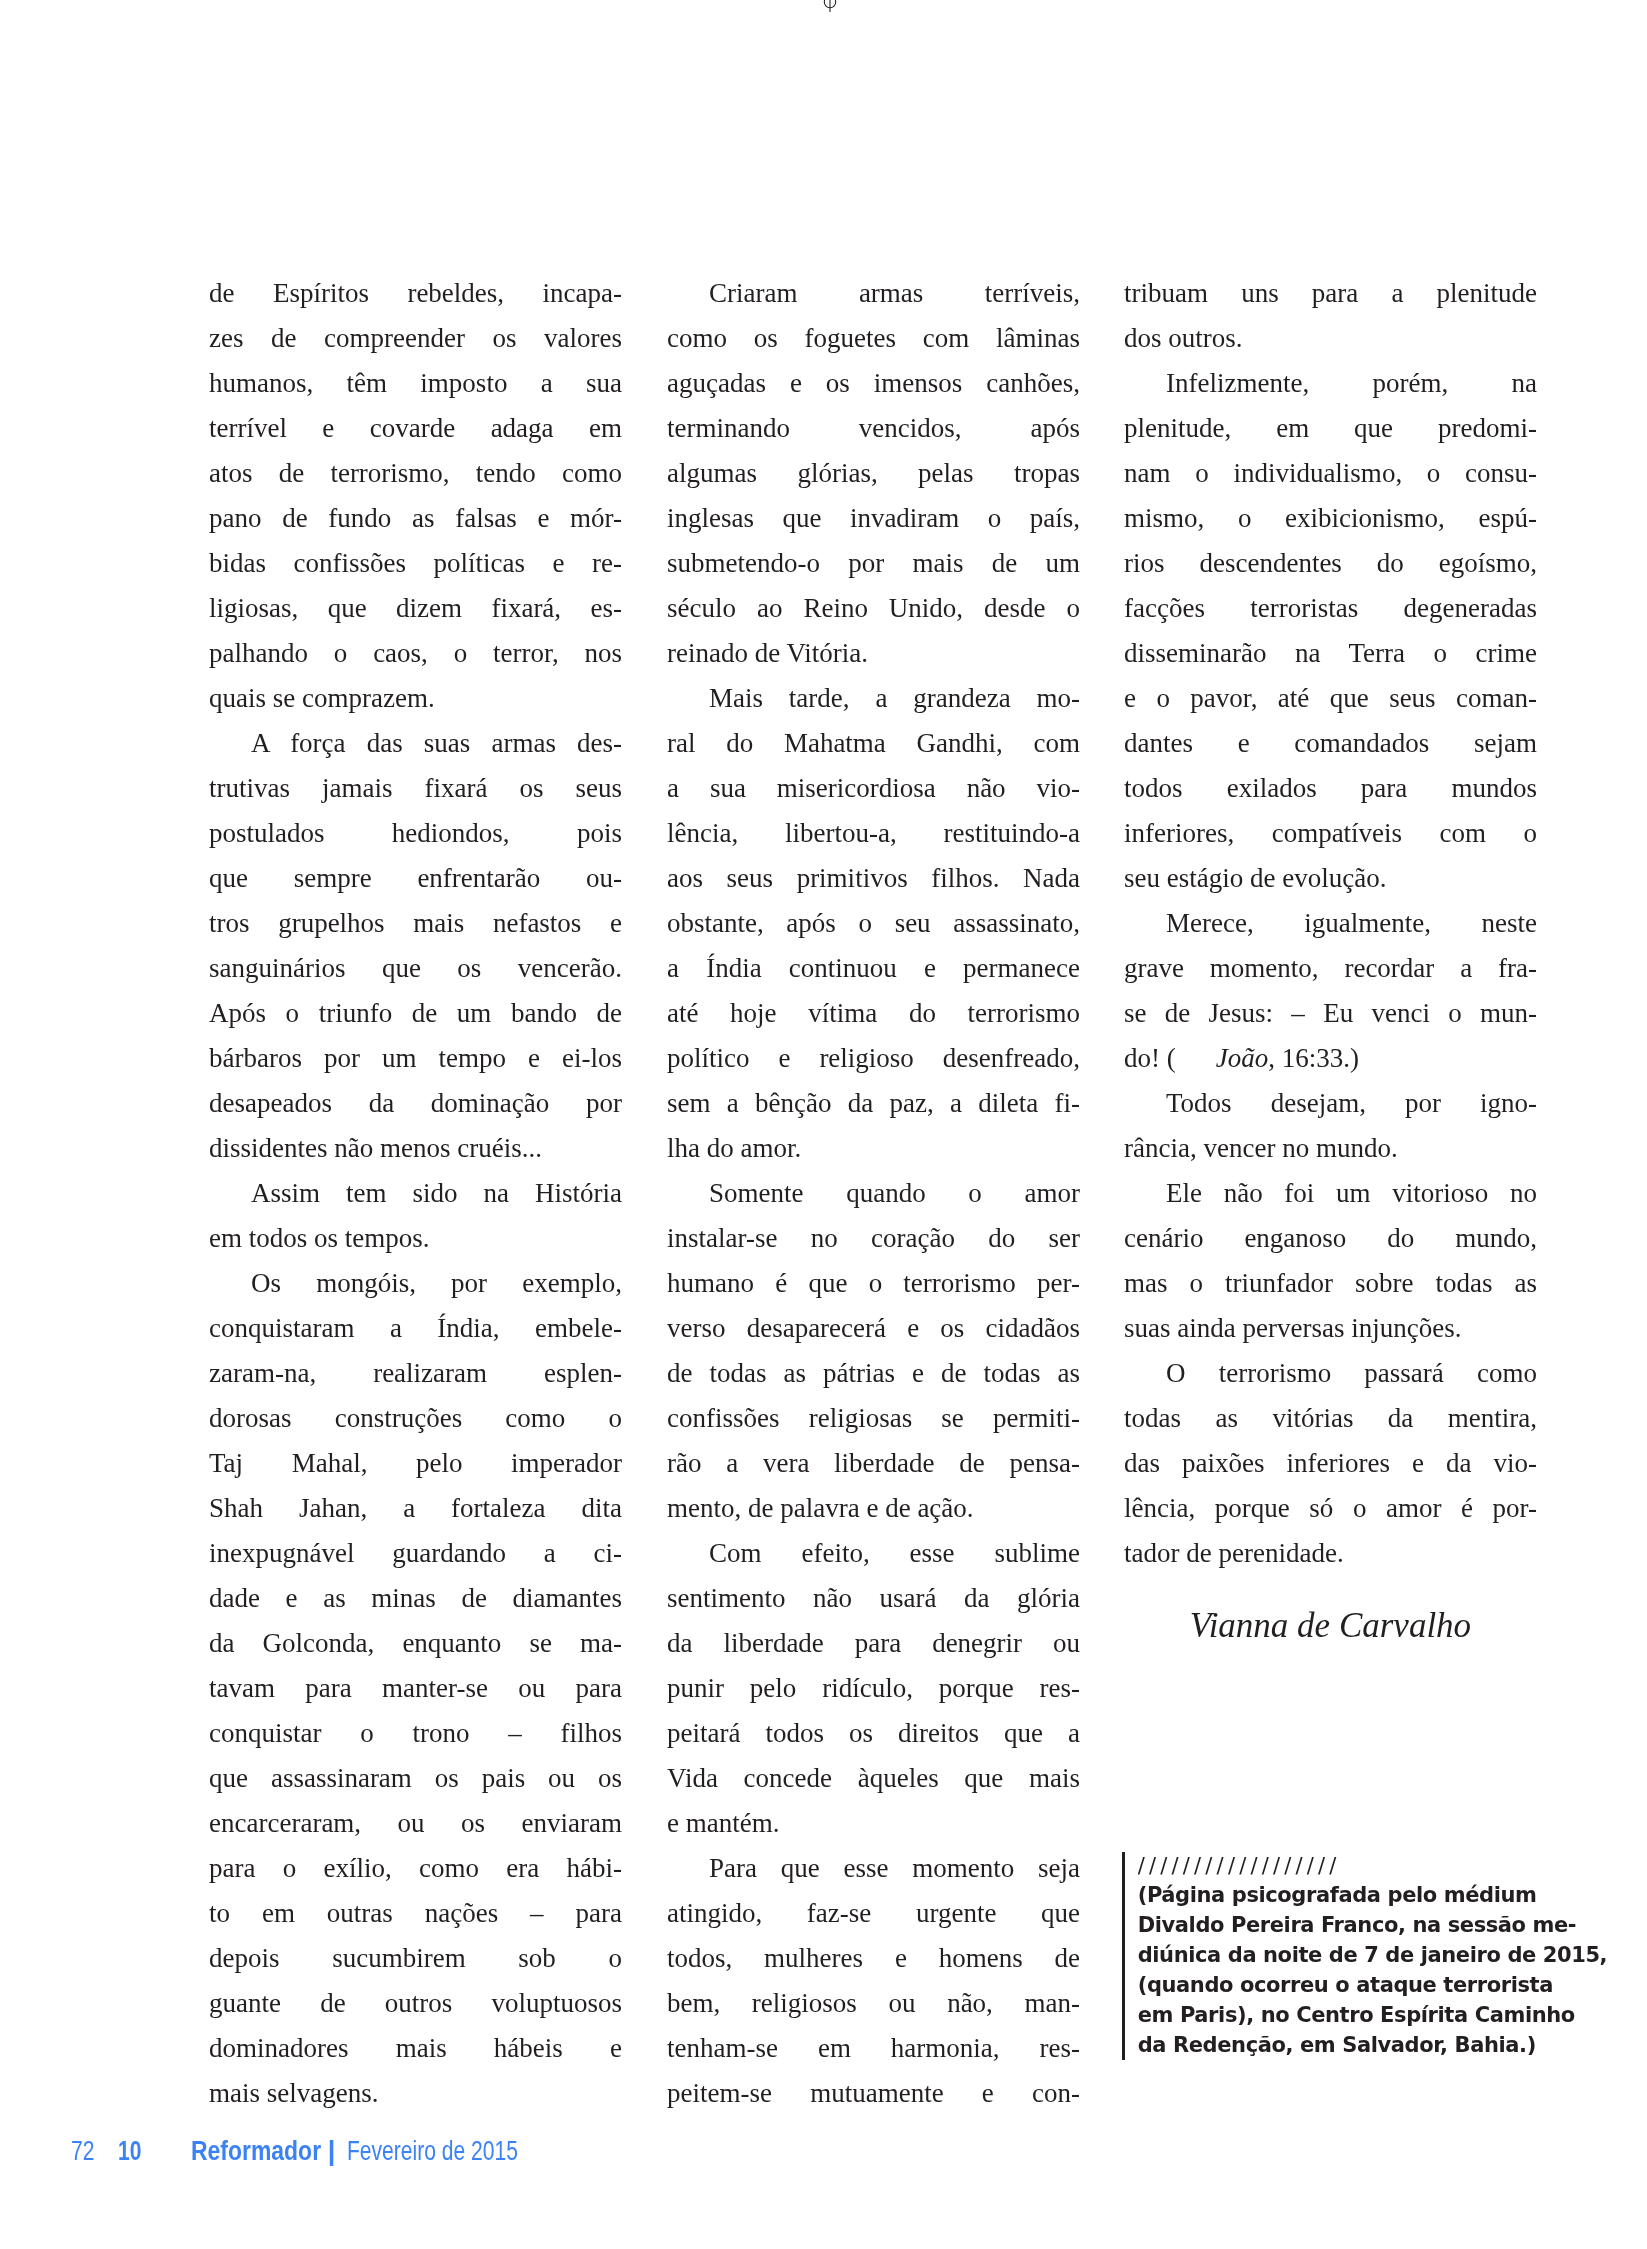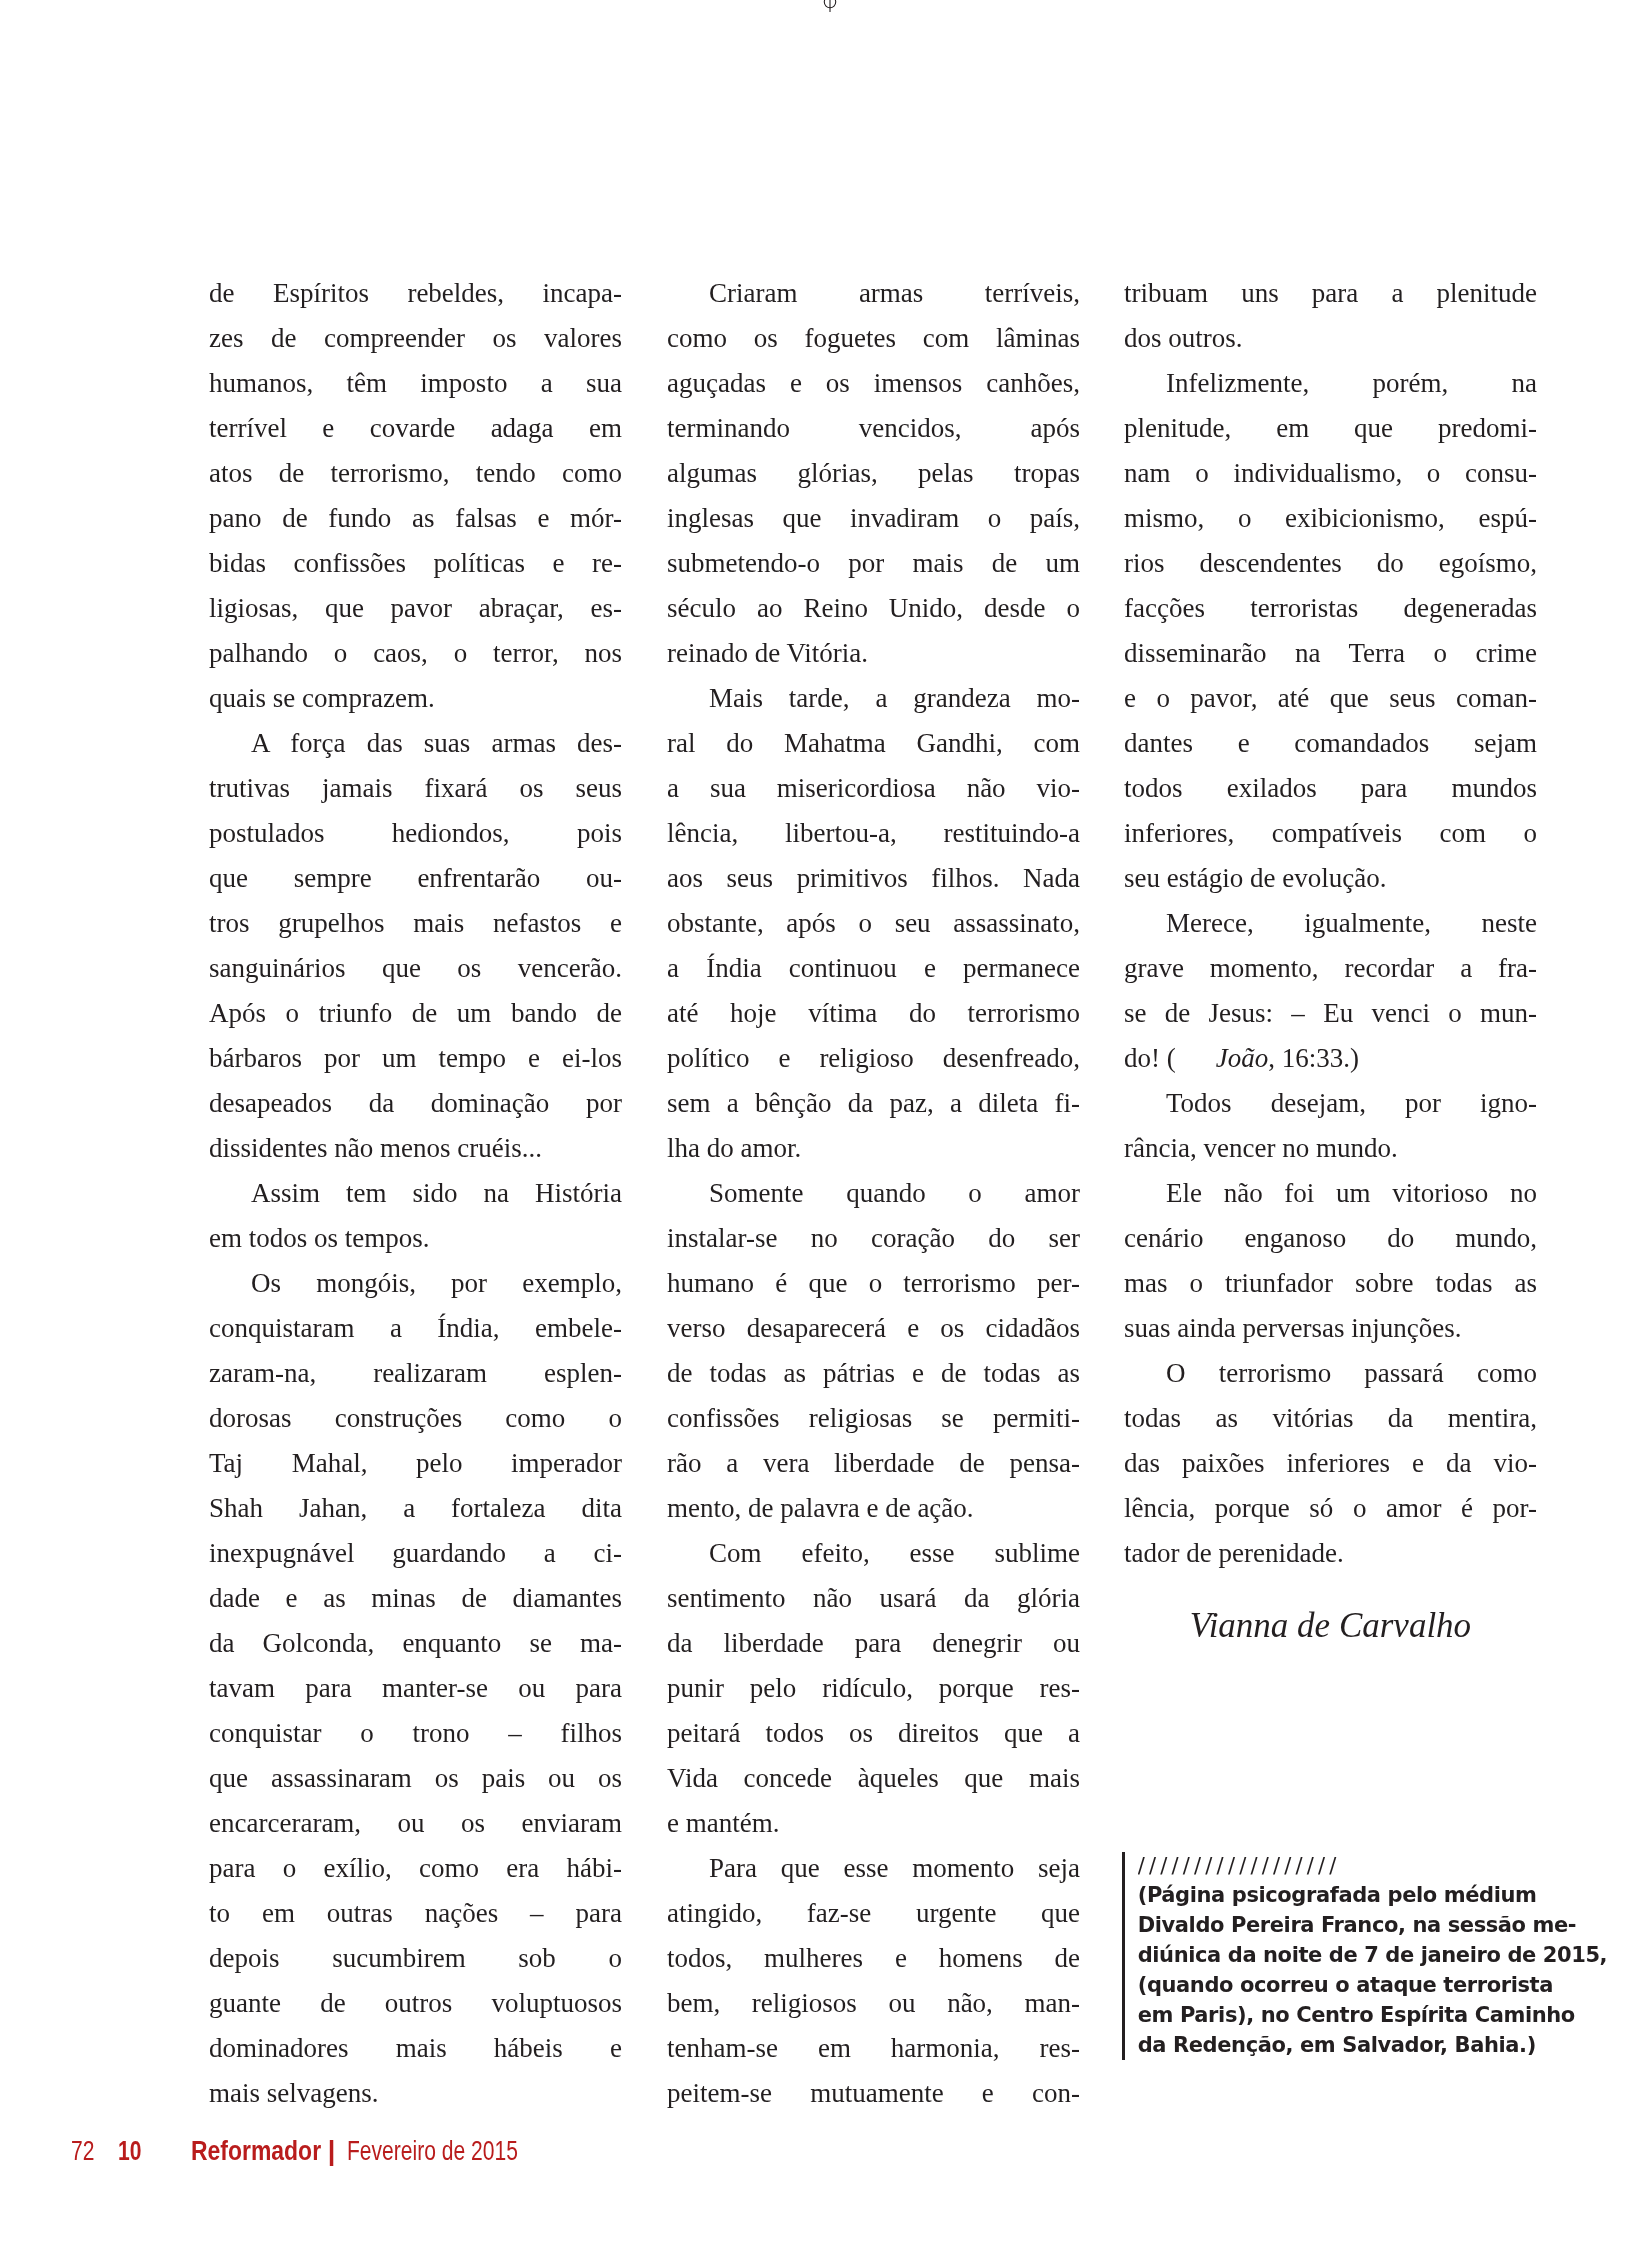--- a/index.html
+++ b/index.html
@@ -10,21 +10,21 @@
   .col-mid { left: 667px; }
   .col-right { left: 1124px; }
   .line { display: block; height: 45px; line-height: 45px; text-align: justify; text-align-last: justify; white-space: nowrap; }
   .line.last { text-align-last: left; }
   .line.indent { padding-left: 42px; }
   .signature { position: absolute; left: 1124px; top: 1603px; width: 413px; text-align: center; font-family: "Liberation Serif", "DejaVu Serif", serif; font-style: italic; font-size: 35px; line-height: 45px; }
   .note { position: absolute; left: 1122px; top: 1852px; width: 413px; border-left: 3.5px solid #231f20; padding-left: 12.7px; box-sizing: border-box; font-family: "DejaVu Sans", sans-serif; font-weight: bold; font-size: 21px; color: #231f20; }
   .note .slashes { letter-spacing: 4.2px; font-weight: normal; line-height: 28px; height: 28px; white-space: nowrap; overflow: hidden; }
   .note .nline { display: block; line-height: 30px; height: 30px; text-align: justify; text-align-last: justify; white-space: nowrap; letter-spacing: -0.4px; }
   .note .nline.last { text-align-last: left; }
-  .footer { position: absolute; top: 2136px; left: 71px; font-family: "Liberation Sans", sans-serif; font-size: 27px; color: #b91c1c; white-space: nowrap; }
+  .footer { position: absolute; top: 2136px; left: 71px; font-family: "Liberation Sans", sans-serif; font-size: 27px; color: #3b82f6; white-space: nowrap; }
   .footer span { display: inline-block; }
   .footer .num-a { font-weight: normal; transform: scaleX(0.78); transform-origin: left; width: 34px; }
   .footer .num-b { font-weight: bold; transform: scaleX(0.78); transform-origin: left; margin-left: 5.7px; width: 57px; }
   .footer .mag { font-weight: bold; transform: scaleX(0.85); transform-origin: left; margin-left: 8.5px; }
   .footer .sep { font-weight: bold; margin-left: -24px; }
   .footer .date { font-weight: normal; transform: scaleX(0.78); transform-origin: left; margin-left: 4.2px; }
   em { font-style: italic; margin-left: 40px; }
 </style>
 </head>
 <body>
@@ -35,21 +35,21 @@
 </svg>
 
 <div class="col col-left">
     <span class="line">de Espíritos rebeldes, incapa-</span>
     <span class="line">zes de compreender os valores</span>
     <span class="line">humanos, têm imposto a sua</span>
     <span class="line">terrível e covarde adaga em</span>
     <span class="line">atos de terrorismo, tendo como</span>
     <span class="line">pano de fundo as falsas e mór-</span>
     <span class="line">bidas confissões políticas e re-</span>
-    <span class="line">ligiosas, que pavor abraçar, es-</span>
+    <span class="line">ligiosas, que dizem fixará, es-</span>
     <span class="line">palhando o caos, o terror, nos</span>
     <span class="line last">quais se comprazem.</span>
     <span class="line indent">A força das suas armas des-</span>
     <span class="line">trutivas jamais fixará os seus</span>
     <span class="line">postulados hediondos, pois</span>
     <span class="line">que sempre enfrentarão ou-</span>
     <span class="line">tros grupelhos mais nefastos e</span>
     <span class="line">sanguinários que os vencerão.</span>
     <span class="line">Após o triunfo de um bando de</span>
     <span class="line">bárbaros por um tempo e ei-los</span>

